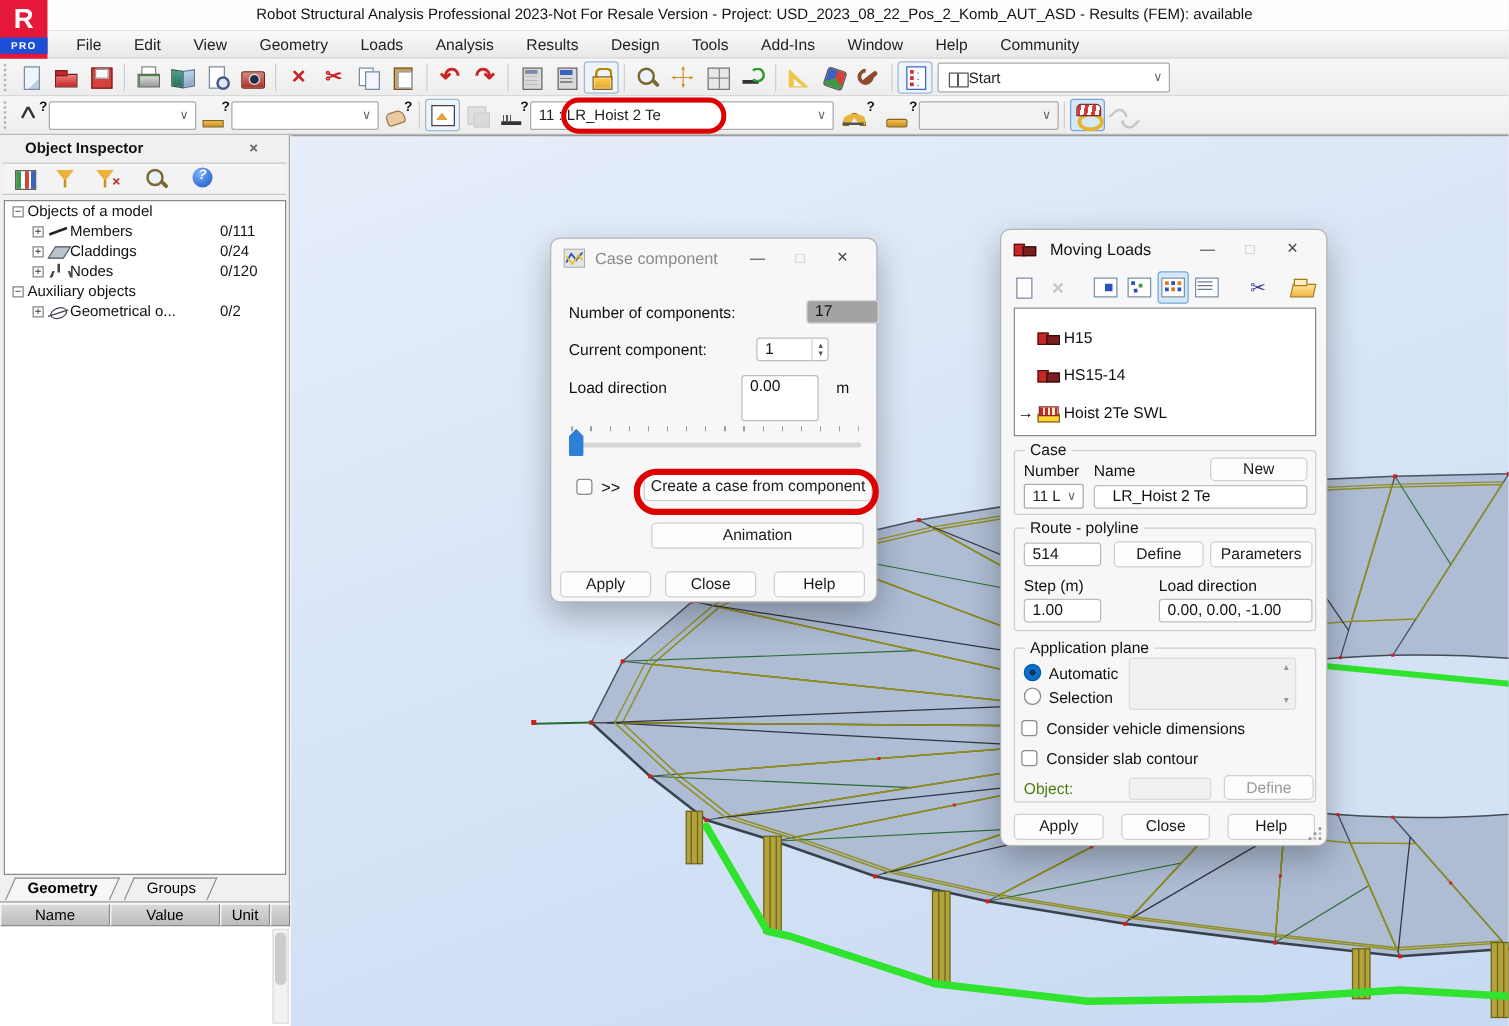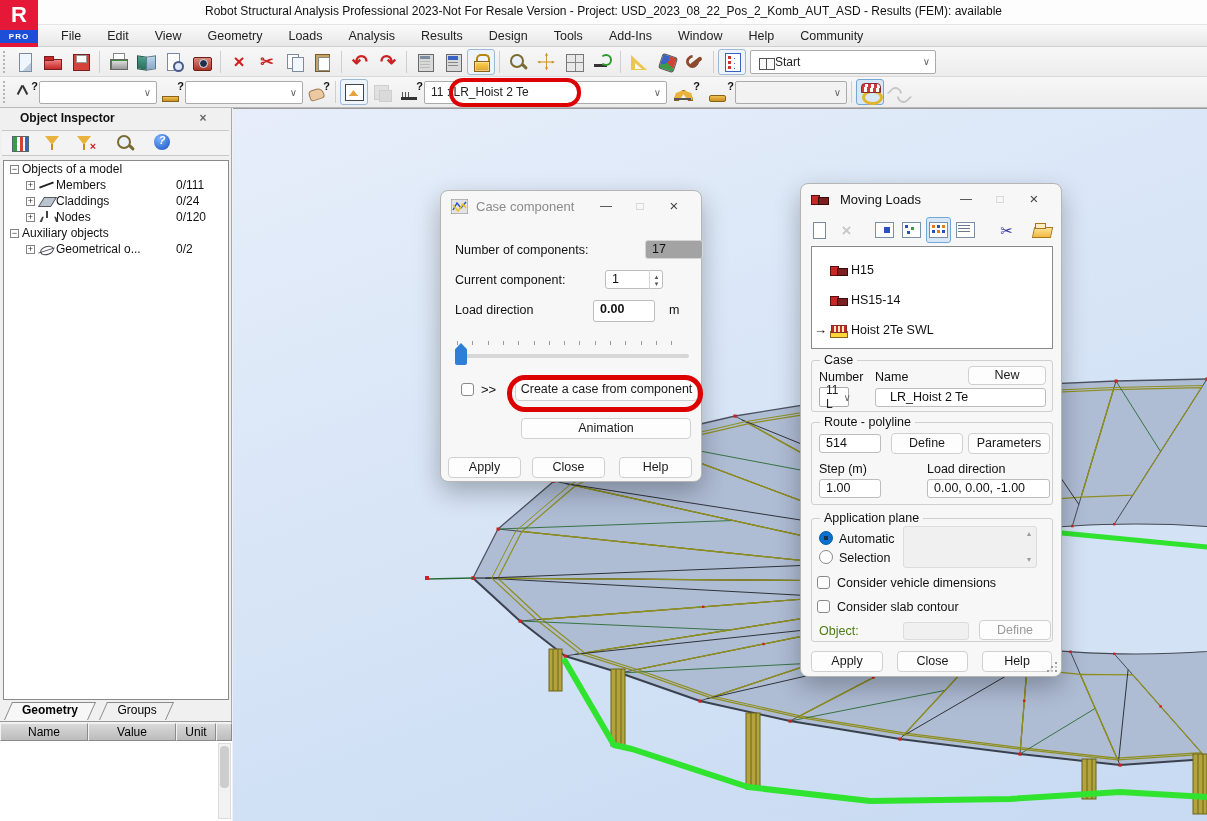--- a/index.html
+++ b/index.html
@@ -601,21 +601,21 @@
     <div class="field ro" style="position:absolute;left:164px;top:49px;width:58px;height:19px;">17</div>
     <div style="position:absolute;left:14px;top:82px;">Current component:</div>
     <div class="field" style="position:absolute;left:164px;top:79px;width:58px;height:19px;">
       <span>1</span>
       <span class="spin" style="right:-1px;top:-1px;height:19px;">
         <span>▴</span>
         <span>▾</span>
       </span>
     </div>
     <div style="position:absolute;left:14px;top:112px;">Load direction</div>
-    <div class="field" style="position:absolute;left:152px;top:109px;width:62px;height:22px;font-weight:bold;">0.00</div>
+    <div class="field" style="position:absolute;left:152px;top:109px;width:62px;height:37px;">0.00</div>
     <div style="position:absolute;left:228px;top:112px;">m</div>
     <div id="slider-ticks"></div>
     <div id="slider-track"></div>
     <div id="slider-thumb"></div>
     <span class="cb" style="position:absolute;left:20px;top:192px;"></span>
     <span style="position:absolute;left:40px;top:191px;font-size:13px;">&gt;&gt;</span>
     <div class="btn" style="position:absolute;left:74px;top:186px;width:183px;height:24px;line-height:22px;">Create a case from component</div>
     <div class="btn" style="position:absolute;left:80px;top:227px;width:170px;height:21px;">Animation</div>
     <div class="btn" style="position:absolute;left:7px;top:266px;width:73px;height:21px;">Apply</div>
     <div class="btn" style="position:absolute;left:91px;top:266px;width:73px;height:21px;">Close</div>
@@ -676,21 +676,21 @@
         <span>Hoist 2Te SWL</span>
       </div>
     </div>
 
     <div class="group" style="left:10px;top:176px;width:242px;height:52px;">
       <span class="glabel">Case</span>
     </div>
     <div style="position:absolute;left:18px;top:186px;">Number</div>
     <div style="position:absolute;left:74px;top:186px;">Name</div>
     <div class="btn" style="position:absolute;left:167px;top:182px;width:78px;height:19px;line-height:17px;">New</div>
-    <div class="combo" style="position:absolute;left:18px;top:203px;width:30px;height:20px;">
+    <div class="combo" style="position:absolute;left:18px;top:203px;width:48px;height:20px;">
       <span>11  L</span>
       <span class="chev">∨</span>
     </div>
     <div class="field" style="position:absolute;left:74px;top:204px;width:171px;height:19px;padding-left:14px;">LR_Hoist 2 Te</div>
 
     <div class="group" style="left:10px;top:238px;width:242px;height:83px;">
       <span class="glabel">Route - polyline</span>
     </div>
     <div class="field" style="position:absolute;left:18px;top:250px;width:62px;height:19px;">514</div>
     <div class="btn" style="position:absolute;left:90px;top:249px;width:72px;height:21px;">Define</div>

